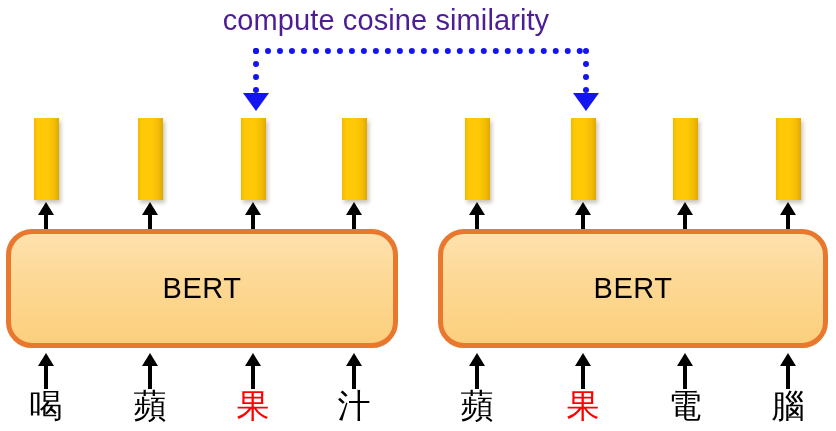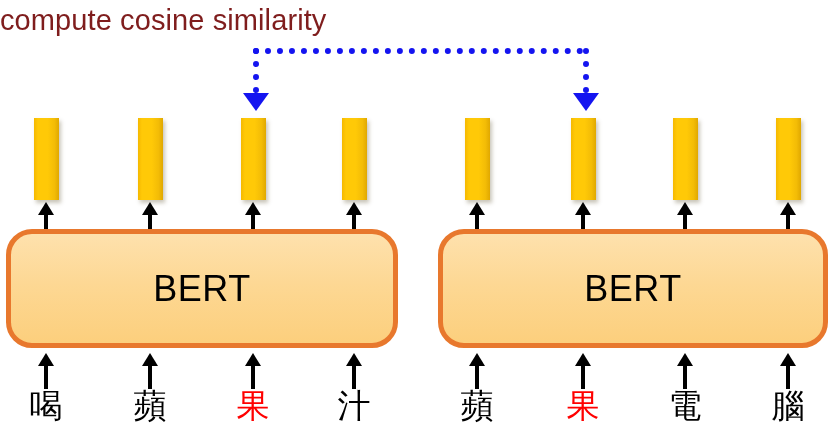--- a/index.html
+++ b/index.html
@@ -17,24 +17,24 @@
     background: #ffffff;
     overflow: hidden;
   }
 
   
   #title {
     position: absolute;
     left: 0;
     top: 2px;
     width: 772px;
-    text-align: left;
+    text-align: center;
     font-size: 29px;
     line-height: 36px;
-    color: #7f1d1d;
+    color: #4c1d95;
     letter-spacing: 0.1px;
     white-space: nowrap;
   }
 
   
   .sim-h {
     position: absolute;
     height: 0;
     border-top: 6px dotted #1414F0;
   }
@@ -94,21 +94,21 @@
     position: absolute;
     box-sizing: border-box;
     border: 5px solid #E8782D;
     border-radius: 26px;
     background: linear-gradient(to bottom, #FEE1AD 0%, #FDD894 45%, #FCCF7D 100%);
     display: flex;
     align-items: center;
     justify-content: center;
   }
   .bert-label {
-    font-size: 36px;
+    font-size: 29px;
     color: #000000;
     letter-spacing: 0.5px;
   }
 
   
   .token {
     position: absolute;
     width: 60px;
     text-align: center;
     font-size: 33px;

